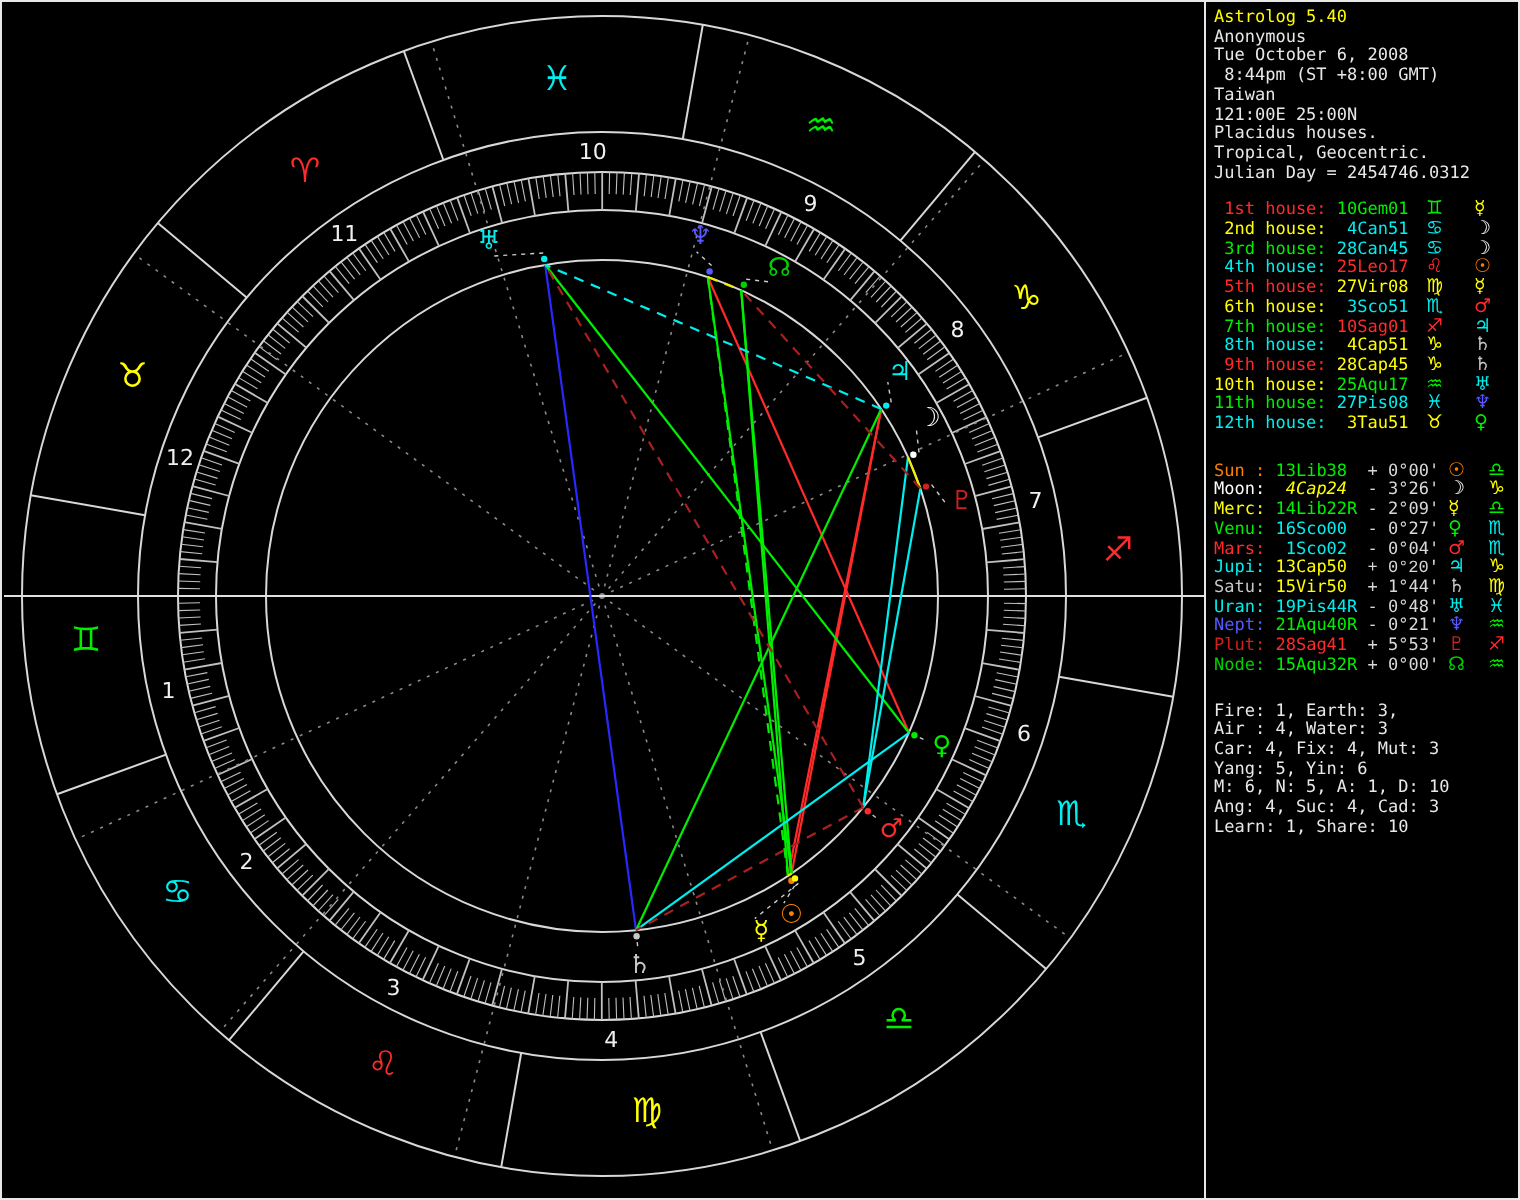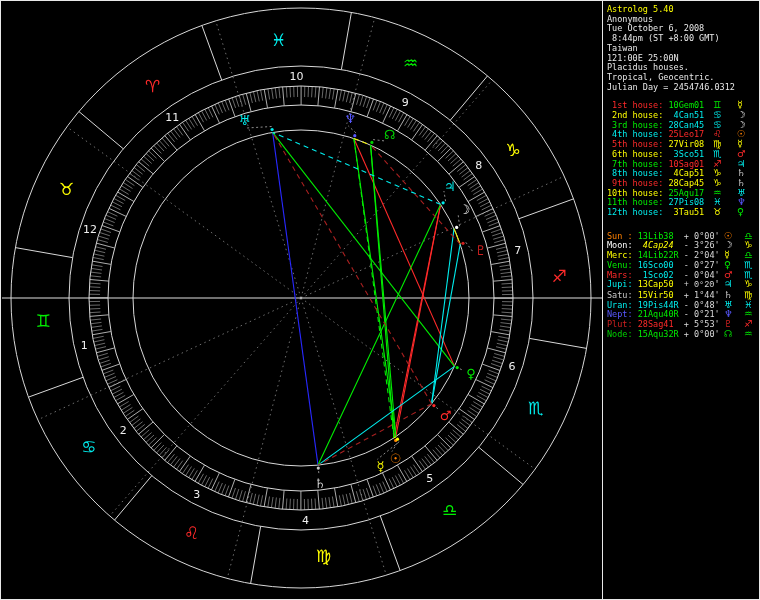--- a/index.html
+++ b/index.html
@@ -524,24 +524,33 @@
         <div class="row"><span style="color: rgb(0, 238, 0);"> 7th house:</span><span style="color: rgb(255, 42, 42);"> 10Sag01</span><span class="glyph hg1" style="color: rgb(255, 42, 42);">♐</span><span class="glyph hg2" style="color: rgb(0, 238, 238);">♃</span></div>
         <div class="row"><span style="color: rgb(0, 238, 238); text-align: center;"> 8th house:</span><span style="color: rgb(255, 255, 0);">  4Cap51</span><span class="glyph hg1" style="color: rgb(255, 255, 0);">♑</span><span class="glyph hg2" style="color: rgb(200, 200, 200);">♄</span></div>
         <div class="row"><span style="color: rgb(255, 42, 42);"> 9th house:</span><span style="color: rgb(255, 255, 0);"> 28Cap45</span><span class="glyph hg1" style="color: rgb(255, 255, 0);">♑</span><span class="glyph hg2" style="color: rgb(200, 200, 200);">♄</span></div>
         <div class="row"><span style="color: rgb(255, 255, 0);">10th house:</span><span style="color: rgb(0, 238, 0);"> 25Aqu17</span><span class="glyph hg1" style="color: rgb(0, 238, 0);">♒</span><span class="glyph hg2" style="color: rgb(0, 238, 238);">♅</span></div>
         <div class="row"><span style="color: rgb(0, 238, 0);">11th house:</span><span style="color: rgb(0, 238, 238);"> 27Pis08</span><span class="glyph hg1" style="color: rgb(0, 238, 238);">♓</span><span class="glyph hg2" style="color: rgb(88, 88, 255);">♆</span></div>
         <div class="row"><span style="color: rgb(0, 238, 238);">12th house:</span><span style="color: rgb(255, 255, 0);">  3Tau51</span><span class="glyph hg1" style="color: rgb(255, 255, 0);">♉</span><span class="glyph hg2" style="color: rgb(0, 238, 0);">♀</span></div>
       </div>
     <div class="blk-planets">
         <div class="row"><span style="color: rgb(255, 128, 0);">Sun : </span><span style="color: rgb(0, 238, 0);">13Lib38 </span><span style="color: rgb(216, 216, 216);"> + 0°00'</span><span class="glyph pg1" style="color: rgb(255, 128, 0);">☉</span><span class="glyph pg2" style="color: rgb(0, 238, 0);">♎</span></div>
         <div class="row"><span style="color: rgb(255, 255, 255);">Moon: </span><span style="color: rgb(255, 255, 0); font-style: italic;"> 4Cap24 </span><span style="color: rgb(216, 216, 216);"> - 3°26'</span><span class="glyph pg1" style="color: rgb(255, 255, 255);">☽</span><span class="glyph pg2" style="color: rgb(255, 255, 0);">♑</span></div>
-        <div class="row"><span style="color: rgb(255, 255, 0);">Merc: </span><span style="color: rgb(0, 238, 0);">14Lib22R</span><span style="color: rgb(216, 216, 216);"> - 2°04'</span><span class="glyph pg1" style="color: rgb(255, 255, 0);">☿</span><span class="glyph pg2" style="color: rgb(0, 238, 0);">♎</span></div>
+        <div class="row"><span style="color: rgb(255, 255, 0);">Merc: </span><span style="color: rgb(0, 238, 0);">14Lib22R</span><span style="color: rgb(216, 216, 216);"> - 2°09'</span><span class="glyph pg1" style="color: rgb(255, 255, 0);">☿</span><span class="glyph pg2" style="color: rgb(0, 238, 0);">♎</span></div>
         <div class="row"><span style="color: rgb(0, 238, 0);">Venu: </span><span style="color: rgb(0, 238, 238);">16Sco00 </span><span style="color: rgb(216, 216, 216);"> - 0°27'</span><span class="glyph pg1" style="color: rgb(0, 238, 0);">♀</span><span class="glyph pg2" style="color: rgb(0, 238, 238);">♏</span></div>
         <div class="row"><span style="color: rgb(255, 42, 42);">Mars: </span><span style="color: rgb(0, 238, 238);"> 1Sco02 </span><span style="color: rgb(216, 216, 216);"> - 0°04'</span><span class="glyph pg1" style="color: rgb(255, 42, 42);">♂</span><span class="glyph pg2" style="color: rgb(0, 238, 238);">♏</span></div>
         <div class="row"><span style="color: rgb(0, 238, 238);">Jupi: </span><span style="color: rgb(255, 255, 0);">13Cap50 </span><span style="color: rgb(216, 216, 216); font-family: Liberation Mono, monospace;"> + 0°20'</span><span class="glyph pg1" style="color: rgb(0, 238, 238);">♃</span><span class="glyph pg2" style="color: rgb(255, 255, 0);">♑</span></div>
         <div class="row"><span style="color: rgb(200, 200, 200); text-align: right;">Satu: </span><span style="color: rgb(255, 255, 0);">15Vir50 </span><span style="color: rgb(216, 216, 216);"> + 1°44'</span><span class="glyph pg1" style="color: rgb(200, 200, 200);">♄</span><span class="glyph pg2" style="color: rgb(255, 255, 0);">♍</span></div>
         <div class="row"><span style="color: rgb(0, 238, 238);">Uran: </span><span style="color: rgb(0, 238, 238);">19Pis44R</span><span style="color: rgb(216, 216, 216);"> - 0°48'</span><span class="glyph pg1" style="color: rgb(0, 238, 238);">♅</span><span class="glyph pg2" style="color: rgb(0, 238, 238);">♓</span></div>
         <div class="row"><span style="color: rgb(88, 88, 255);">Nept: </span><span style="color: rgb(0, 238, 0);">21Aqu40R</span><span style="color: rgb(216, 216, 216);"> - 0°21'</span><span class="glyph pg1" style="color: rgb(88, 88, 255);">♆</span><span class="glyph pg2" style="color: rgb(0, 238, 0);">♒</span></div>
         <div class="row"><span style="color: rgb(208, 32, 32);">Plut: </span><span style="color: rgb(255, 42, 42);">28Sag41 </span><span style="color: rgb(216, 216, 216);"> + 5°53'</span><span class="glyph pg1" style="color: rgb(208, 32, 32);">♇</span><span class="glyph pg2" style="color: rgb(255, 42, 42);">♐</span></div>
         <div class="row"><span style="color: rgb(0, 208, 0);">Node: </span><span style="color: rgb(0, 238, 0);">15Aqu32R</span><span style="color: rgb(216, 216, 216);"> + 0°00'</span><span class="glyph pg1" style="color: rgb(0, 208, 0);">☊</span><span class="glyph pg2" style="color: rgb(0, 238, 0);">♒</span></div>
       </div>
+    <div class="blk-stats">
+        <div class="line">Fire: 1, Earth: 3,</div>
+        <div class="line">Air : 4, Water: 3</div>
+        <div class="line">Car: 4, Fix: 4, Mut: 3</div>
+        <div class="line">Yang: 5, Yin: 6</div>
+        <div class="line">M: 6, N: 5, A: 1, D: 10</div>
+        <div class="line">Ang: 4, Suc: 4, Cad: 3</div>
+        <div class="line">Learn: 1, Share: 10</div>
+      </div>
   </div>
 </div>
 
 </body></html>

